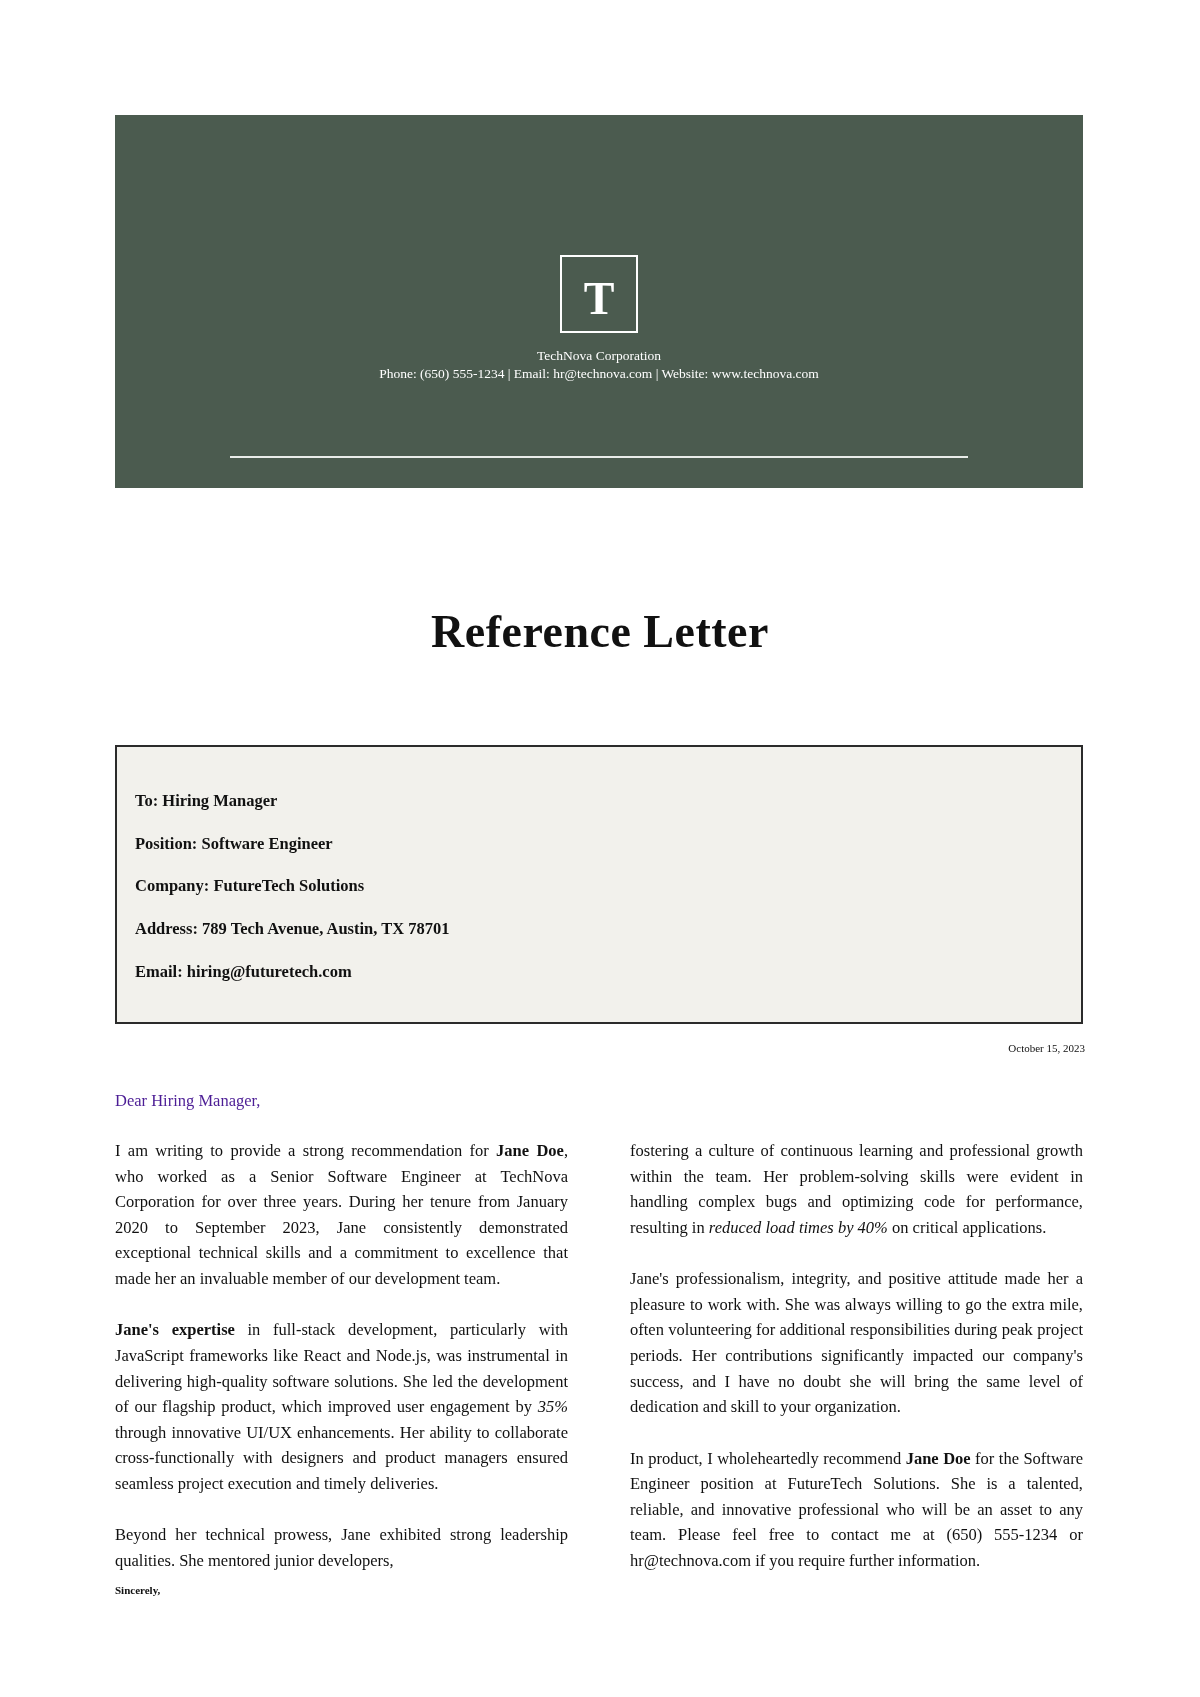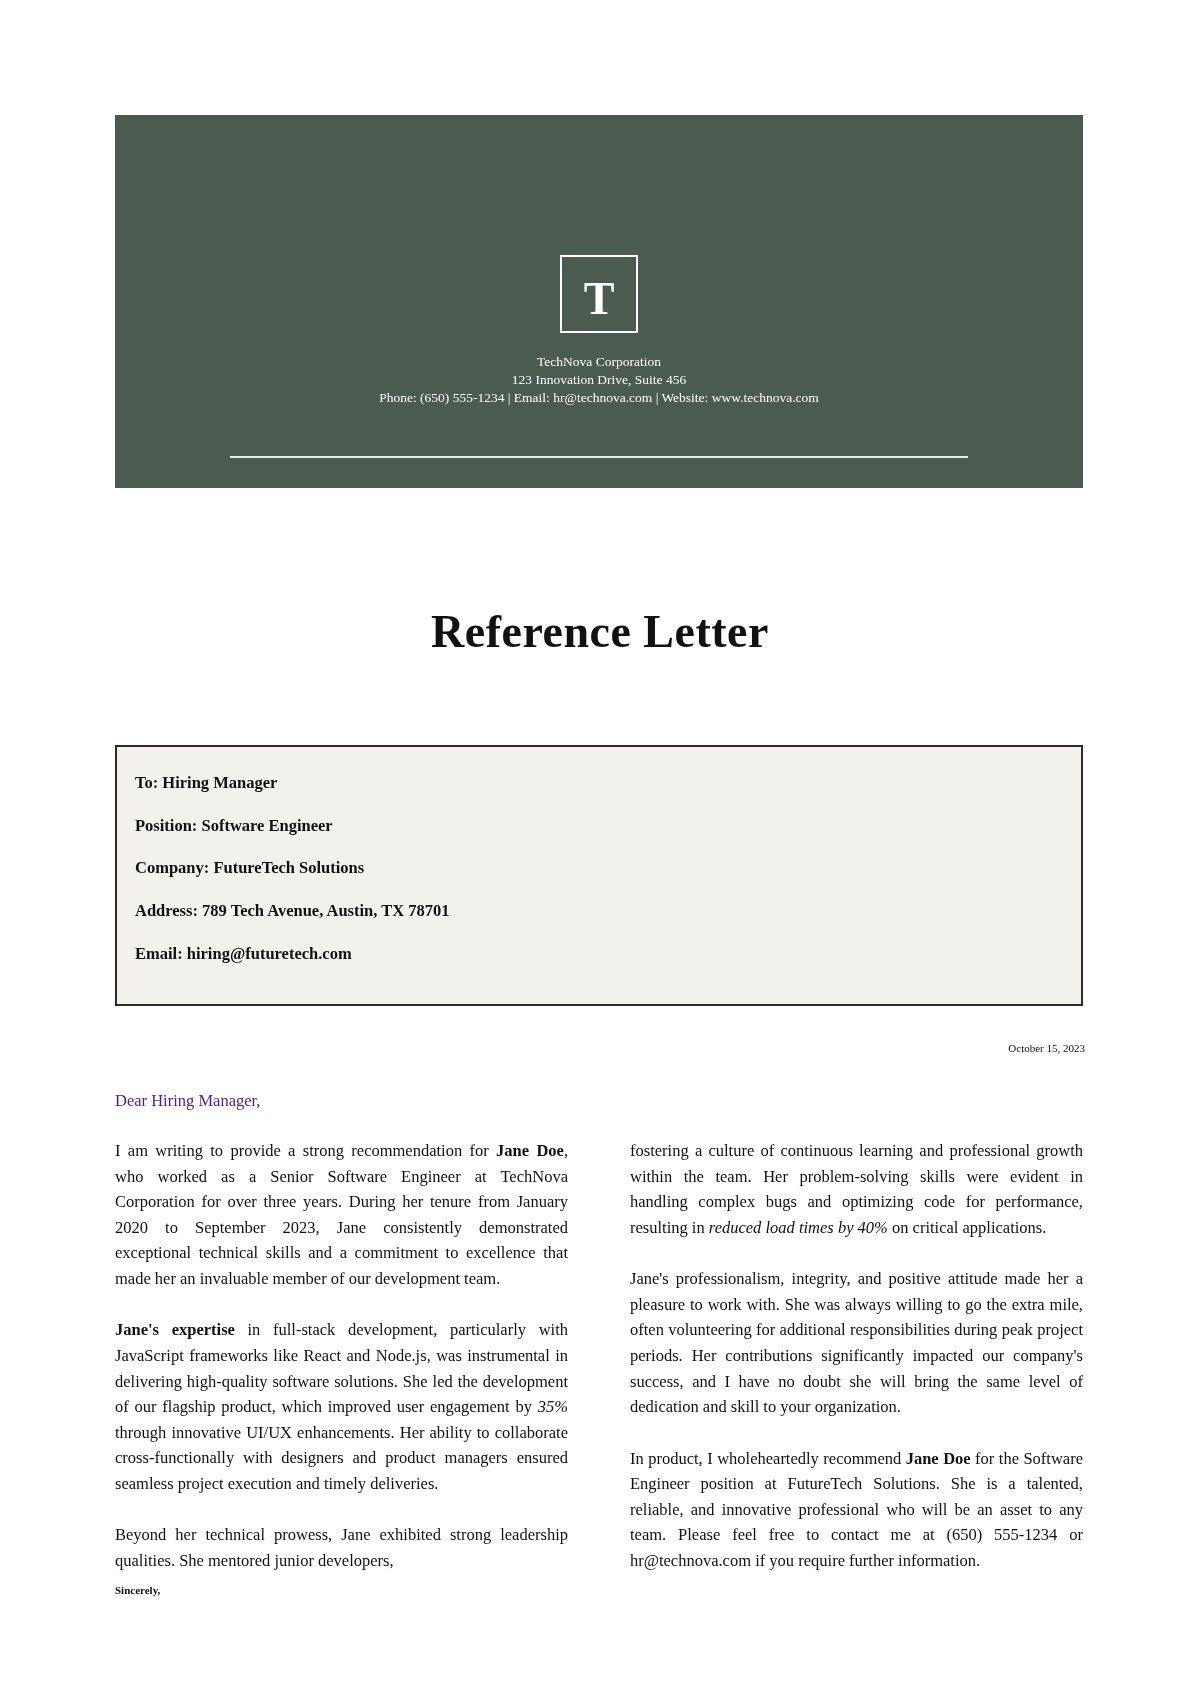--- a/index.html
+++ b/index.html
@@ -54,21 +54,21 @@
   }
   .logo-letter {
     color: #ffffff;
     font-family: "Liberation Serif", "DejaVu Serif", serif;
     font-size: 46px;
     font-weight: 700;
     line-height: 1;
     margin-top: 10px;
   }
   .company-block {
-    margin-top: 20px;
+    margin-top: 14px;
     width: 100%;
     text-align: center;
     color: #ffffff;
     font-size: 13.5px;
     line-height: 1.32;
   }
   .company-block .cname { font-size: 13.5px; }
   .divider-line {
     position: absolute;
     left: 115px;
@@ -93,21 +93,21 @@
 
   
   .recipient-box {
     position: absolute;
     left: 115px;
     top: 745px;
     width: 968px;
     box-sizing: border-box;
     background: #f2f1ec;
     border: 2px solid #2b2b2b;
-    padding: 26px 18px 30px 18px;
+    padding: 44px 18px 30px 18px;
   }
   .recipient-line {
     font-size: 16.5px;
     font-weight: 700;
     color: #111111;
     margin: 0 0 22px 0;
     line-height: 1.25;
   }
   .recipient-line:last-child { margin-bottom: 10px; }
 
@@ -174,21 +174,20 @@
 <div class="page">
 
   <div class="letterhead">
     <div class="logo-wrap">
       <div class="logo-square">
         <span class="logo-letter">T</span>
       </div>
     </div>
     <div class="company-block">
       <div class="cname">TechNova Corporation</div>
-      <div>123 Innovation Drive, Suite 456</div>
       <div>Phone: (650) 555-1234 | Email: hr@technova.com | Website: www.technova.com</div>
     </div>
     <div class="divider-line"></div>
   </div>
 
   <div class="doc-title">Reference Letter</div>
 
   <div class="recipient-box">
     <p class="recipient-line">To: Hiring Manager</p>
     <p class="recipient-line">Position: Software Engineer</p>

